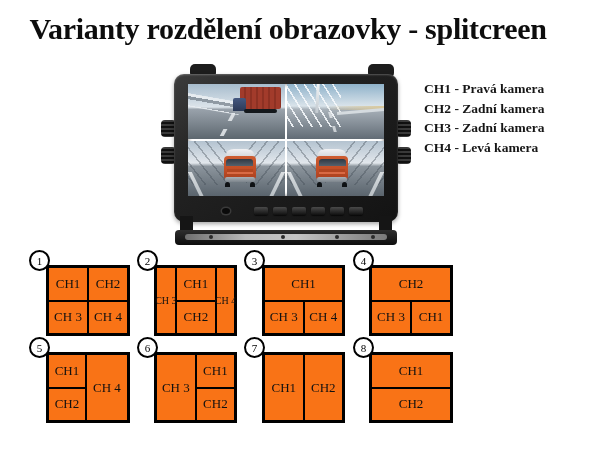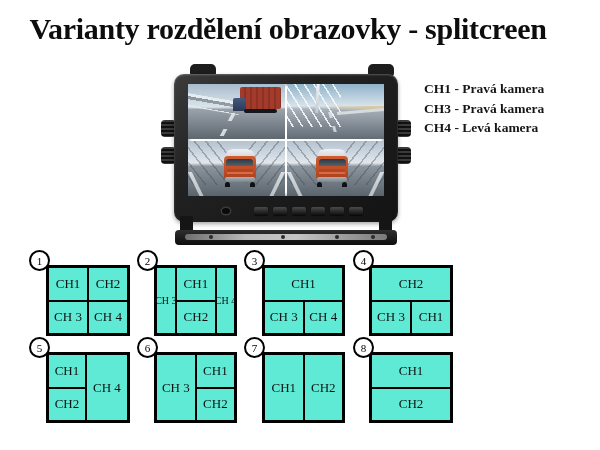--- a/index.html
+++ b/index.html
@@ -86,21 +86,21 @@
   .stand-leg{position:absolute;width:13px;height:22px;background:#151515;top:156px;}
   .stand-leg.l{left:20px;} .stand-leg.r{left:219px;}
   .stand-bar{position:absolute;left:15px;top:170px;width:222px;height:15px;border-radius:4px;
         background:linear-gradient(#2e2e2e,#0d0d0d);}
   .stand-stripe{position:absolute;left:10px;top:4px;width:202px;height:6px;border-radius:3px;
         background:linear-gradient(90deg,#6f6f6f,#b9b9b9 30%,#c4c4c4 55%,#7a7a7a);}
   .screw{position:absolute;top:1px;width:4px;height:4px;border-radius:50%;background:#2b2b2b;}
 
   
   .diag-box{position:absolute;border:3px solid #000;background:#000;display:grid;gap:2px;}
-  .cell{background:#5eead4;display:flex;align-items:center;justify-content:center;
+  .cell{background:#f97316;display:flex;align-items:center;justify-content:center;
         font-size:13px;color:#111;white-space:nowrap;}
   .cell.small{font-size:10px;}
   .subgrid{display:grid;gap:2px;background:#000;}
   .numcircle{position:absolute;width:17px;height:17px;border:2px solid #000;border-radius:50%;
         background:#fff;display:flex;align-items:center;justify-content:center;
         font-size:11px;color:#000;z-index:2;}
 
   .b1{left:46px;top:265px;width:78px;height:65px;grid-template-columns:1fr 1fr;grid-template-rows:1fr 1fr;}
   .b2{left:154px;top:265px;width:77px;height:65px;grid-template-columns:23% 1fr 22%;}
   .b3{left:262px;top:265px;width:77px;height:65px;grid-template-rows:1fr 1fr;}
@@ -195,21 +195,22 @@
         <div class="screw" style="left:24px"></div>
         <div class="screw" style="left:96px"></div>
         <div class="screw" style="left:150px"></div>
         <div class="screw" style="left:186px"></div>
       </div>
     </div>
   </div>
 
   <div class="legend">
     <div>CH1 - Pravá kamera</div>
-    <div>CH3 - Pravá kamera</div>
+    <div>CH2 - Zadní kamera</div>
+    <div>CH3 - Zadní kamera</div>
     <div>CH4 - Levá kamera</div>
   </div>
 
   <div class="numcircle c1">1</div>
   <div class="diag-box b1">
     <div class="cell">CH1</div>
     <div class="cell">CH2</div>
     <div class="cell">CH 3</div>
     <div class="cell">CH 4</div>
   </div>

